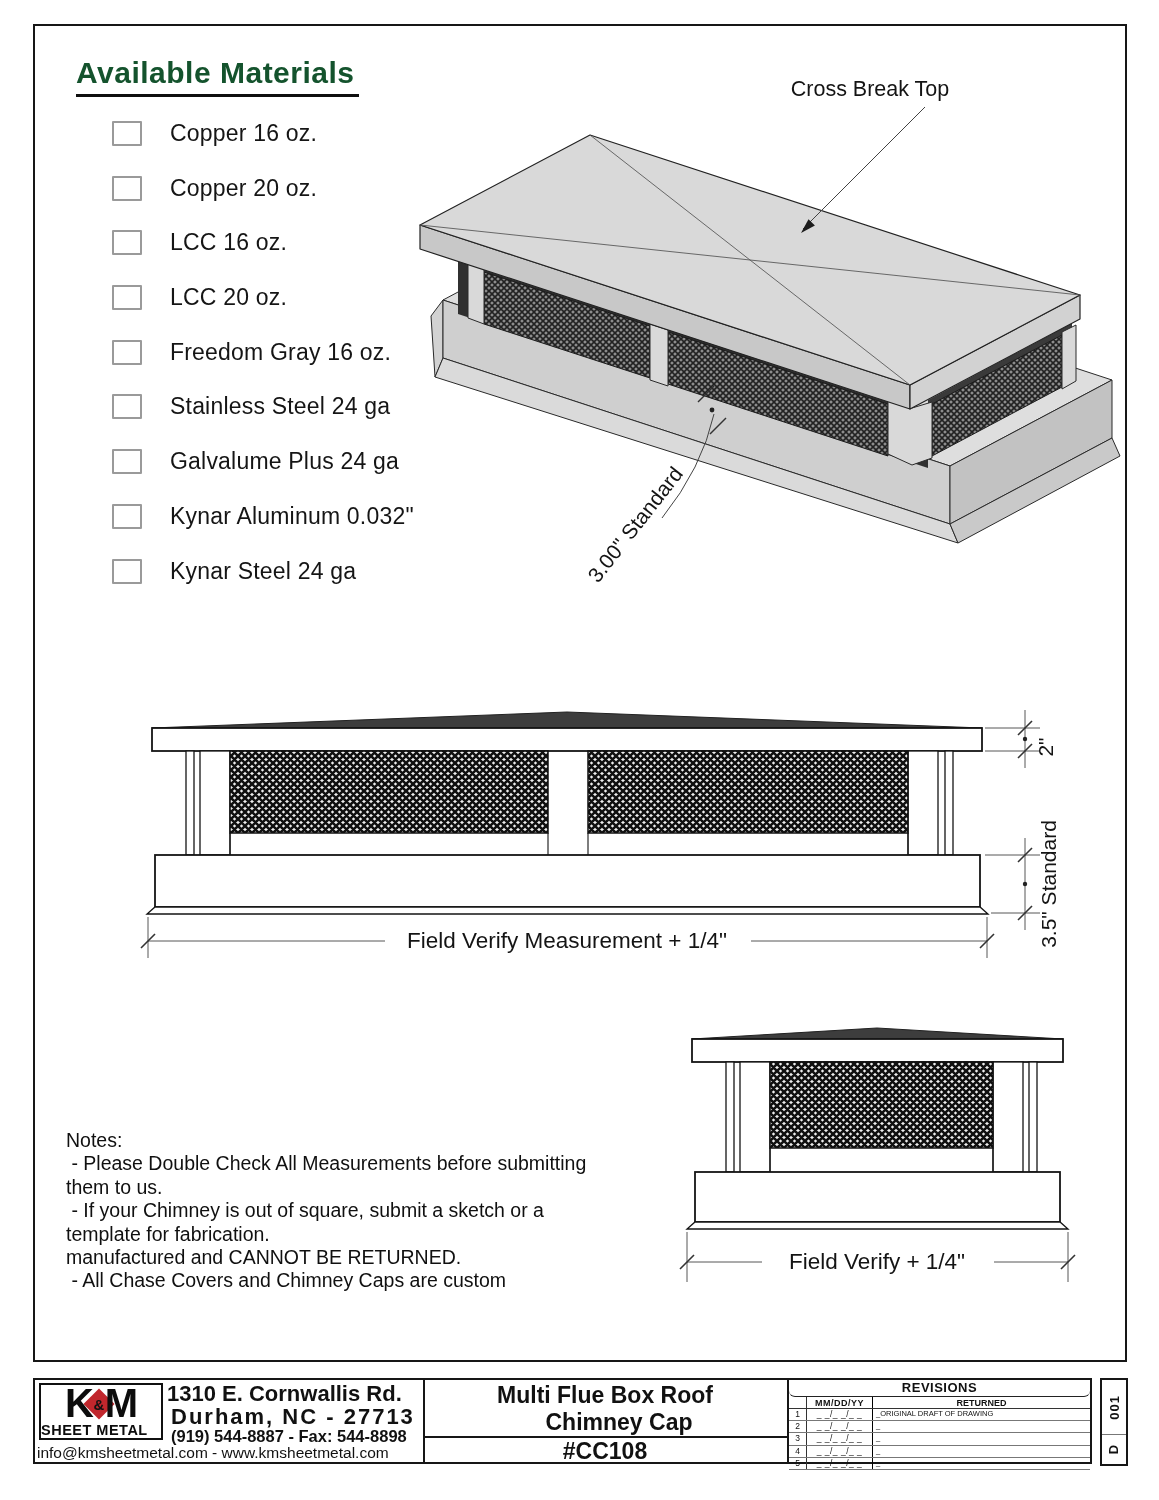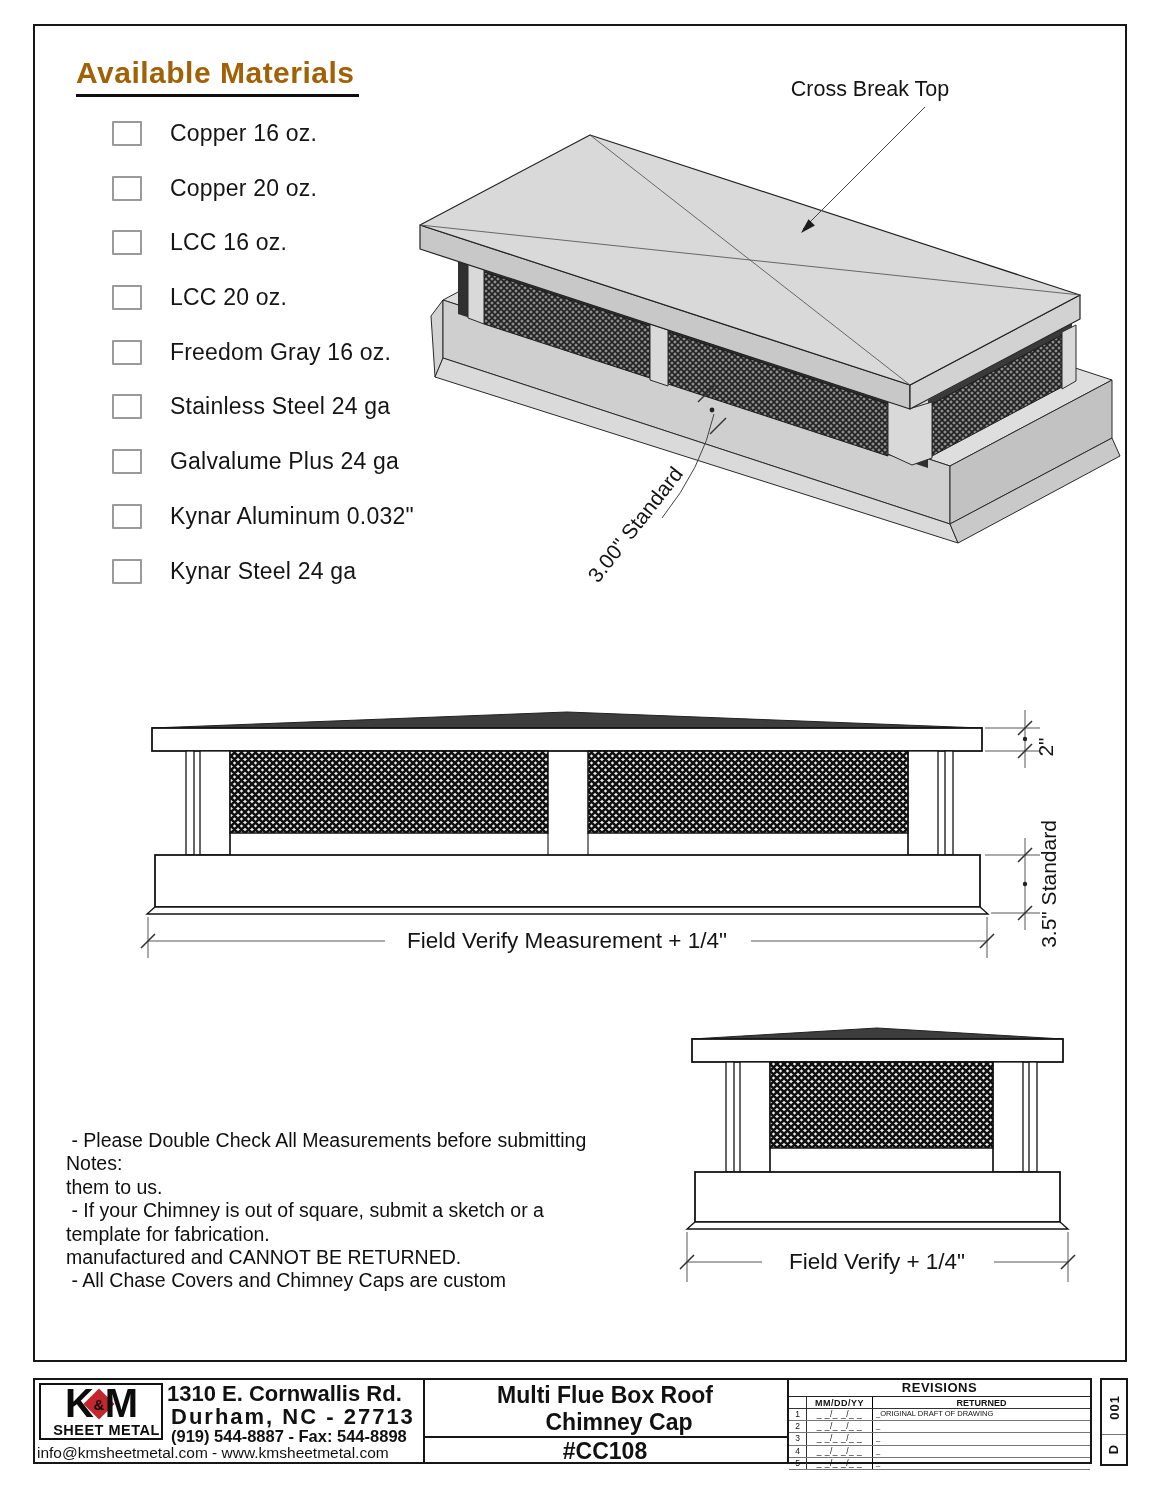--- a/index.html
+++ b/index.html
@@ -2,21 +2,21 @@
 <html><head>
 <meta charset="utf-8">
 <style>
   html,body{margin:0;padding:0;background:#fff;}
   #page{position:relative;width:1159px;height:1500px;background:#fff;overflow:hidden;
         font-family:"Liberation Sans",sans-serif;color:#111;}
   .frame{position:absolute;left:33px;top:24px;width:1094px;height:1338px;
          border:2px solid #161616;box-sizing:border-box;}
   
   .mat-title{position:absolute;left:76px;top:56px;font-size:30px;font-weight:700;
-             letter-spacing:.5px;color:#a16207;border-bottom:3px solid #0f0f0f;padding:0 4px 4px 0;}
+             letter-spacing:.5px;color:#14532d;border-bottom:3px solid #0f0f0f;padding:0 4px 4px 0;}
   .mat-list{position:absolute;left:112px;top:121px;display:flex;flex-direction:column;gap:29.7px;}
   .mat-row{display:flex;align-items:flex-start;height:25px;}
   .cbx{width:30px;height:25px;border:2px solid #9a9a9a;background:#fff;border-radius:1px;box-sizing:border-box;}
   .mat-label{margin-left:28px;font-size:23px;font-weight:500;line-height:25px;color:#151515;letter-spacing:.2px;white-space:nowrap;}
   
   .notes{position:absolute;left:66px;top:1129px;font-size:19.5px;line-height:23.4px;font-weight:500;color:#101010;}
   .notes div{white-space:pre;}
   
   svg{position:absolute;overflow:visible;}
   svg text{font-family:"Liberation Sans",sans-serif;fill:#141414;}
@@ -25,32 +25,32 @@
   
   .tblock{position:absolute;left:33px;top:1378px;width:1059px;height:86px;
           border:2px solid #161616;box-sizing:border-box;background:#fff;}
   .tb-left{position:absolute;left:0;top:0;bottom:0;width:388px;border-right:2px solid #161616;}
   .logo-box{position:absolute;left:4px;top:3px;width:124px;height:57px;border:2.5px solid #101010;box-sizing:border-box;background:#fff;}
   .logo-km{display:flex;align-items:center;justify-content:center;height:35px;margin-top:1px;}
   .logo-km .ltr{font-size:40px;font-weight:900;line-height:35px;letter-spacing:-1px;color:#0c0c0c;z-index:1;}
   .diamond{width:22px;height:22px;background:#c1272d;transform:rotate(45deg);margin:0 -5px;
            display:flex;align-items:center;justify-content:center;}
   .diamond span{transform:rotate(-45deg);font-size:15px;font-weight:900;color:#111;}
-  .logo-sub{text-align:center;font-size:14.5px;font-weight:900;letter-spacing:.5px;color:#0c0c0c;margin-top:1px;margin-left:11px;}
+  .logo-sub{font-size:14.5px;font-weight:900;letter-spacing:.5px;color:#0c0c0c;margin-top:1px;}
   .addr1{position:absolute;left:132px;top:1px;font-size:22px;font-weight:700;white-space:nowrap;}
   .addr2{position:absolute;left:136px;top:24px;font-size:22px;font-weight:700;letter-spacing:2px;white-space:nowrap;}
   .addr3{position:absolute;left:136px;top:47px;font-size:16.5px;font-weight:700;white-space:nowrap;}
   .email{position:absolute;left:2px;bottom:0;font-size:15.5px;font-weight:500;white-space:nowrap;}
   .tb-center{position:absolute;left:388px;top:0;bottom:0;width:366px;border-right:2px solid #161616;box-sizing:border-box;}
   .tb-title1{position:absolute;top:2px;width:100%;text-align:center;font-size:23px;font-weight:600;}
   .tb-title2{position:absolute;top:29px;width:100%;text-align:center;font-size:23px;font-weight:600;padding-left:14px;}
   .tb-div{position:absolute;top:56px;left:0;right:0;border-top:2px solid #161616;}
   .tb-part{position:absolute;top:58px;width:100%;text-align:center;font-size:23px;font-weight:600;}
   .tb-rev{position:absolute;left:754px;top:0;bottom:0;right:0;font-weight:500;}
-  .rev-title{height:16px;text-align:center;font-size:13px;font-weight:700;border-bottom:1.5px solid #222;letter-spacing:.5px;}
+  .rev-title{height:16px;text-align:center;font-size:13px;font-weight:700;border-bottom:1.5px solid #222;letter-spacing:.5px;border-radius:6px;}
   .rev-head{display:flex;height:11px;border-bottom:1px solid #333;font-size:9px;font-weight:700;}
   .rev-row{display:flex;height:11.2px;border-bottom:1px solid #777;font-size:8.5px;}
   .rc-num{width:18px;border-right:1px solid #333;text-align:center;box-sizing:border-box;}
   .rc-date{width:66px;border-right:1px solid #000000;text-align:center;box-sizing:border-box;letter-spacing:.5px;}
   .rc-rem{flex:1;padding-left:3px;box-sizing:border-box;font-size:7.5px;}
   .rev-head .rc-date,.rev-head .rc-rem{font-size:9px;padding-top:1px;}
   .rc-rem.hd{text-align:center;padding-left:0;}
   .sheetbox{position:absolute;left:1100px;top:1378px;width:28px;height:88px;border:2px solid #161616;
             box-sizing:border-box;background:#fff;}
   .sheet-num{height:54px;border-bottom:1.5px solid #777;display:flex;align-items:center;justify-content:center;}
@@ -246,22 +246,22 @@
     </g>
     <g stroke="#333" stroke-width="1.6">
       <line x1="680" y1="1269" x2="694" y2="1255"></line>
       <line x1="1061" y1="1269" x2="1075" y2="1255"></line>
     </g>
     <rect x="762" y="1248" width="232" height="27" fill="#fff"></rect>
     <text x="877" y="1269" text-anchor="middle" class="dimbig">Field Verify + 1/4"</text>
   </svg>
 
   <div class="notes">
+    <div>Notes:</div>
     <div> - Please Double Check All Measurements before submitting</div>
-    <div>Notes:</div>
     <div>them to us.</div>
     <div> - If your Chimney is out of square, submit a sketch or a</div>
     <div>template for fabrication.</div>
     <div>manufactured and CANNOT BE RETURNED.</div>
     <div> - All Chase Covers and Chimney Caps are custom</div>
   </div>
 
   <div class="tblock">
     <div class="tb-left">
       <div class="logo-box">

